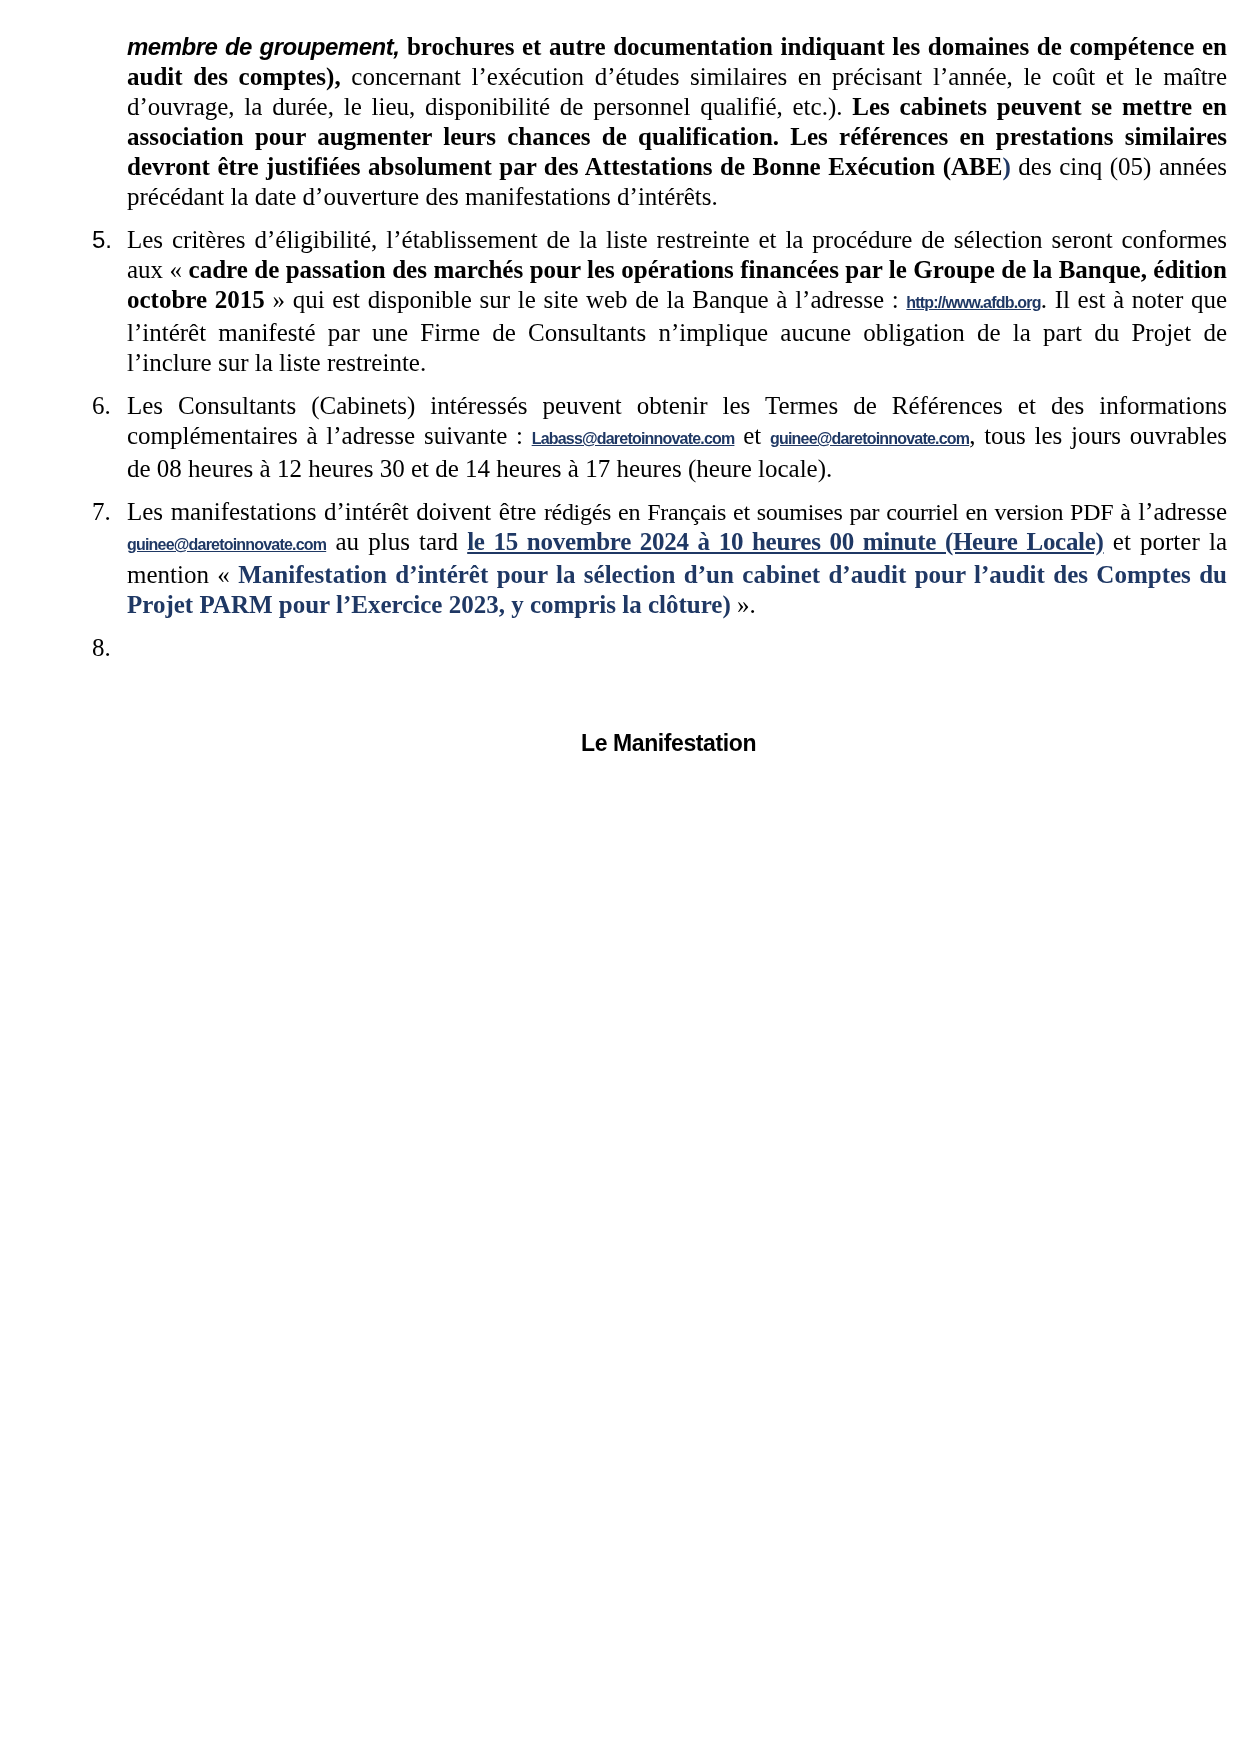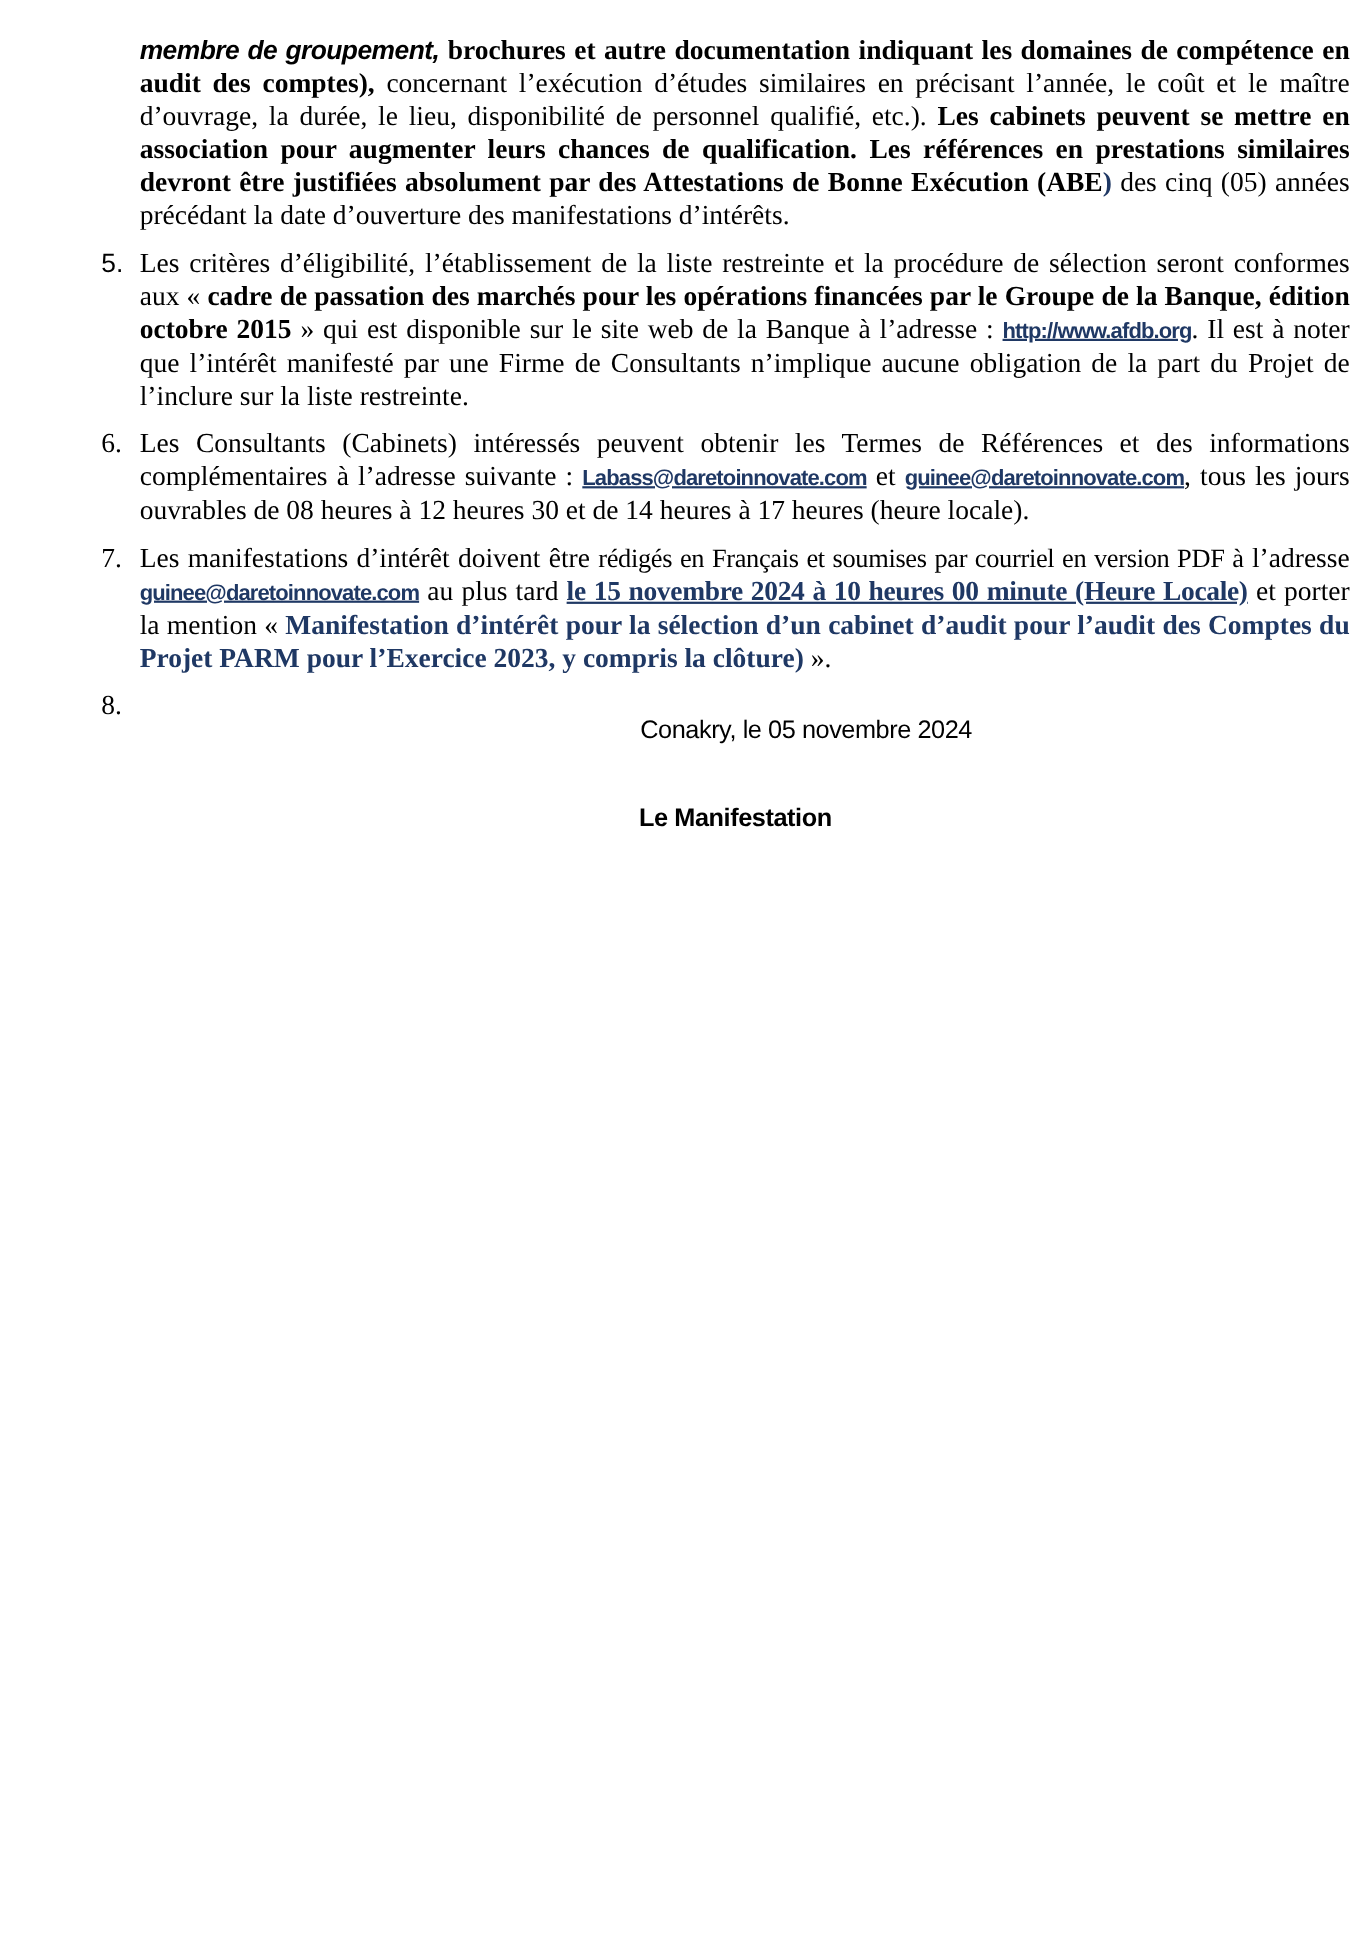--- a/index.html
+++ b/index.html
@@ -48,21 +48,21 @@
     font-family:"Liberation Sans", sans-serif;
     font-weight:700;font-style:italic;
     letter-spacing:-0.5px;font-size:24px;
   }
   .r-sans{font-family:Liberation Serif, serif;font-size:24px;letter-spacing:-0.3px;}
   .r-link{
     font-family:"Liberation Sans", sans-serif;
     font-weight:700;
     text-decoration:underline;
     letter-spacing:-0.8px;
-    font-size:20px;
+    font-size:16px;
     cursor:pointer;
   }
   .r-navyb{font-weight:700;}
   .r-navybu{font-weight:700;text-decoration:underline;letter-spacing:-0.3px;}
   .dateline{
     position:absolute;
     left:582px;top:648px;
     font-family:"Liberation Sans", sans-serif;
     font-size:23px;letter-spacing:-0.4px;
     line-height:30px;
@@ -105,16 +105,15 @@
       <p class="itext"><span class="r-n">Les manifestations d’intérêt doivent être </span><span class="r-sans">rédigés en Français et soumises par courriel en version PDF à</span><span class="r-n"> l’adresse </span><span class="r-link" style="color: rgb(31, 56, 100);">guinee@daretoinnovate.com</span><span class="r-n"> au plus tard </span><span class="r-navybu" style="color: rgb(31, 56, 100);">le 15 novembre 2024 à 10 heures 00 minute (Heure Locale)</span><span class="r-n"> et porter la mention « </span><span class="r-navyb" style="color: rgb(31, 56, 100);">Manifestation d’intérêt pour la sélection d’un cabinet d’audit pour l’audit des Comptes du Projet PARM pour l’Exercice 2023, y compris la clôture)</span><span class="r-n"> ».</span></p>
     </div>
 
     <div class="li li-8">
       <span class="num numf-serif">8.</span>
       <p class="itext"></p>
     </div>
 
   </div>
 
-  <div class="dateline">Conakry, le 05 novembre 2024</div>
   <div class="signature">Le Manifestation</div>
   <div class="pagenum">2/7</div>
 </div>
 
 </body></html>

